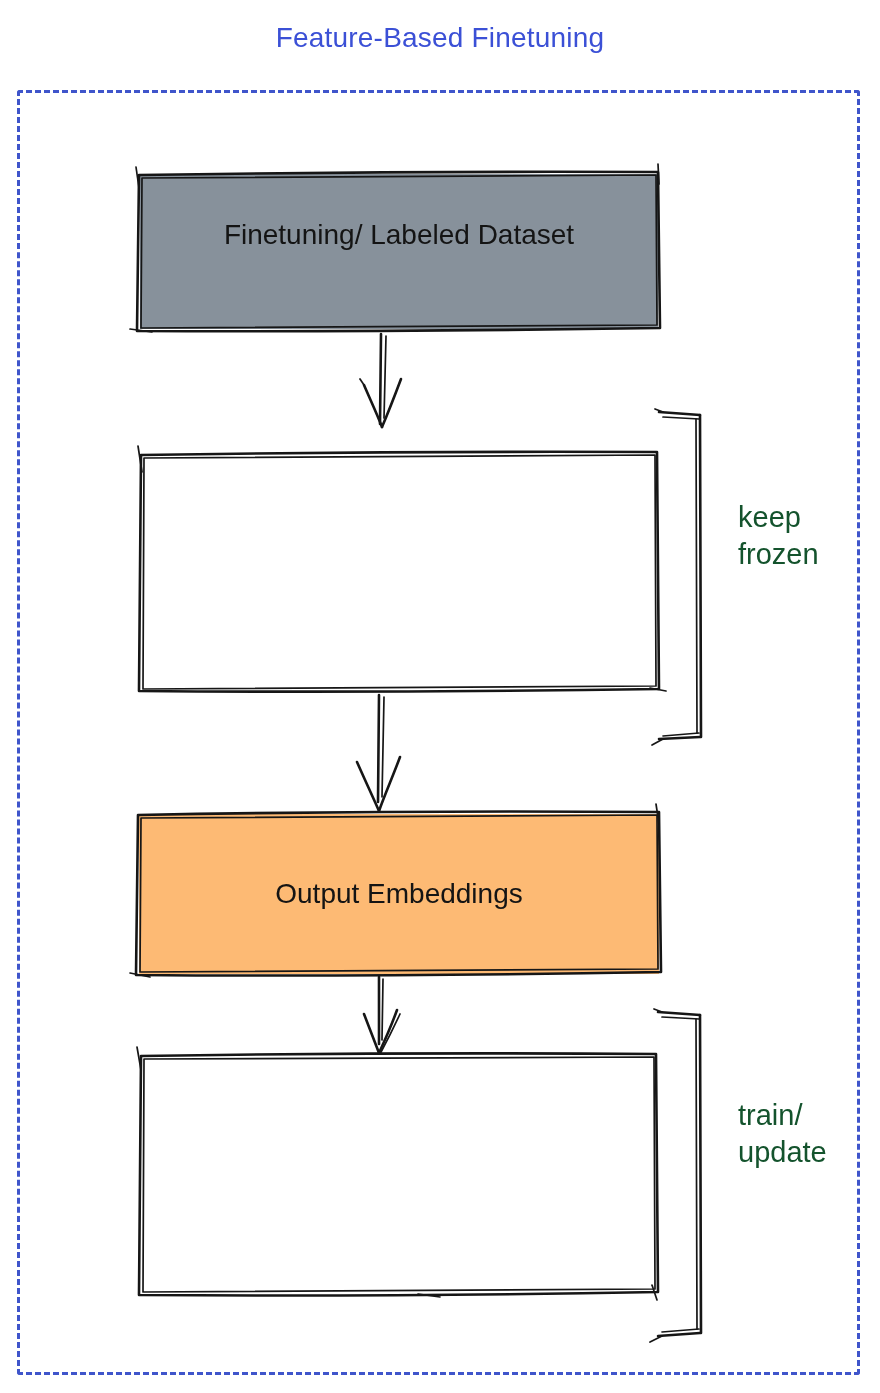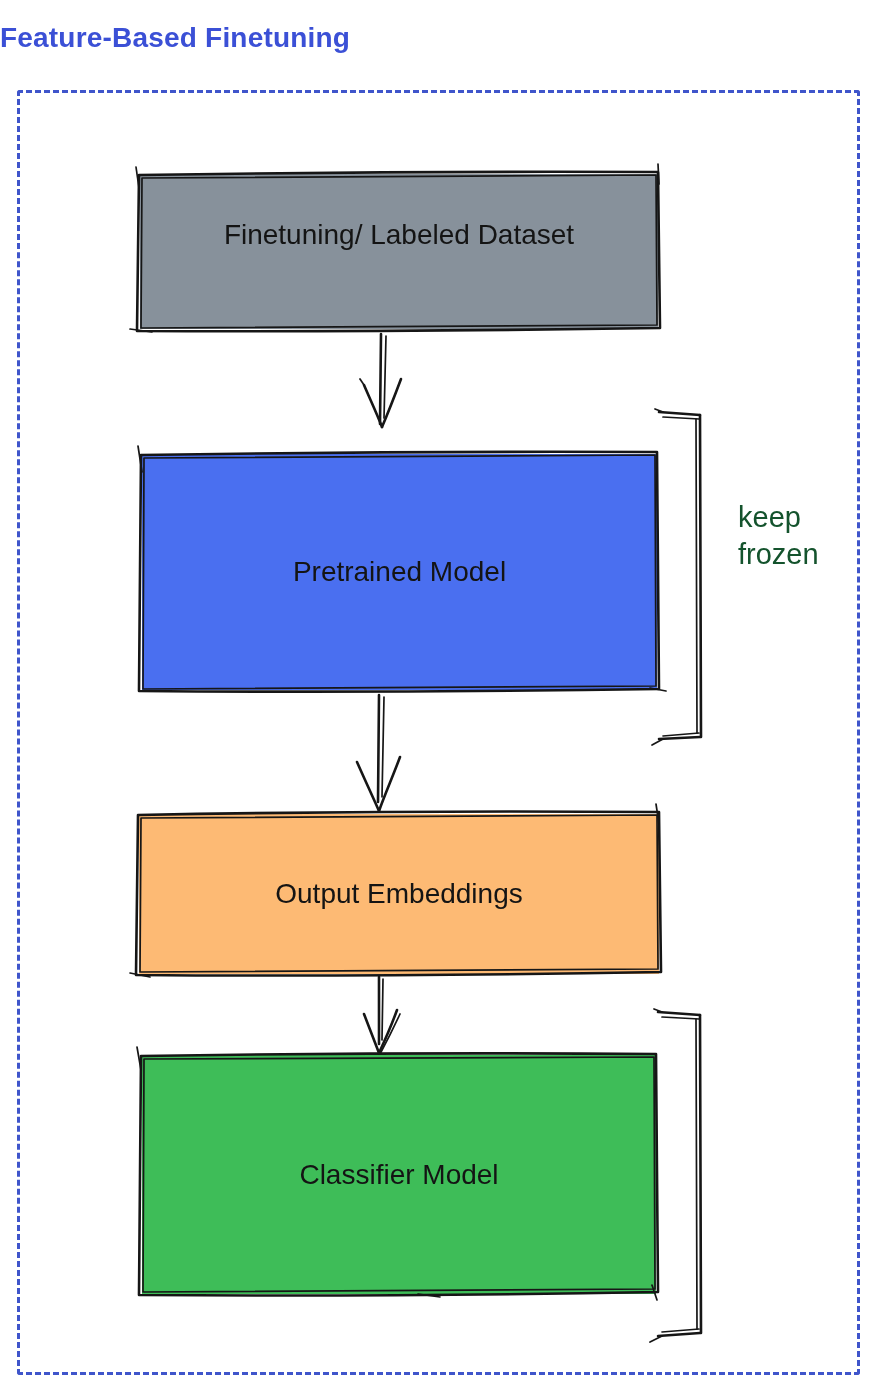--- a/index.html
+++ b/index.html
@@ -6,22 +6,23 @@
   #stage{
     position:relative;
     width:880px;height:1393px;
     background:#ffffff;
     font-family:"Liberation Sans", sans-serif;
     overflow:hidden;
   }
   .diagram-title{
     position:absolute;
     left:0;top:22px;width:880px;
+    text-align:center;
     font-size:28px;
-    font-weight:700;
+    font-weight:400;
     letter-spacing:0.2px;
   }
   .frame{
     position:absolute;
     left:17px;top:90px;
     width:837px;height:1279px;
     border:3px dashed #3f55cb;
     border-radius:3px;
   }
   .node{
@@ -62,32 +63,28 @@
 
 <div id="stage">
 
   <div class="diagram-title" style="color: rgb(59, 80, 214);">Feature-Based Finetuning</div>
 
   <div class="frame" style="border-color: rgb(63, 85, 203);"></div>
 
   <div class="node dataset-box" style="left: 140px; top: 174px; width: 518px; height: 155px; background-color: rgb(135, 145, 155);">
     <span class="node-label">Finetuning/ Labeled Dataset</span>
   </div>
-  <div class="node" style="left: 142px; top: 454px; width: 515px; height: 236px; background-color: rgb(74, 111, 240);">
-    <span class="node-label">Pretrained Model</span>
-  </div>
   <div class="node" style="left: 139px; top: 814px; width: 520px; height: 160px; background-color: #fdba74;">
     <span class="node-label">Output Embeddings</span>
-  </div>
-  <div class="node" style="left: 142px; top: 1055px; width: 514px; height: 239px; background-color: rgb(62, 189, 88);">
-    <span class="node-label">Classifier Model</span>
   </div>
 
   <div class="annotation-label" style="left:738px;top:499px;">keep
 frozen</div>
+  <div class="annotation-label" style="left:738px;top:1097px;">train/
+update</div>
 
   <svg class="sketch" width="880" height="1393" viewBox="0 0 880 1393">
 
     <g>
       <path class="w2" d="M139 175 Q400 171 658 172 L660 328 Q390 332 137 331 L139 175"></path>
       <path class="w1" d="M142 178 L656 175 L657 325 L141 328 L142 178"></path>
       <path class="w1" d="M658 164 L659 184"></path>
       <path class="w1" d="M130 329 L152 332"></path>
       <path class="w1" d="M136 167 L139 188"></path>
     </g>

